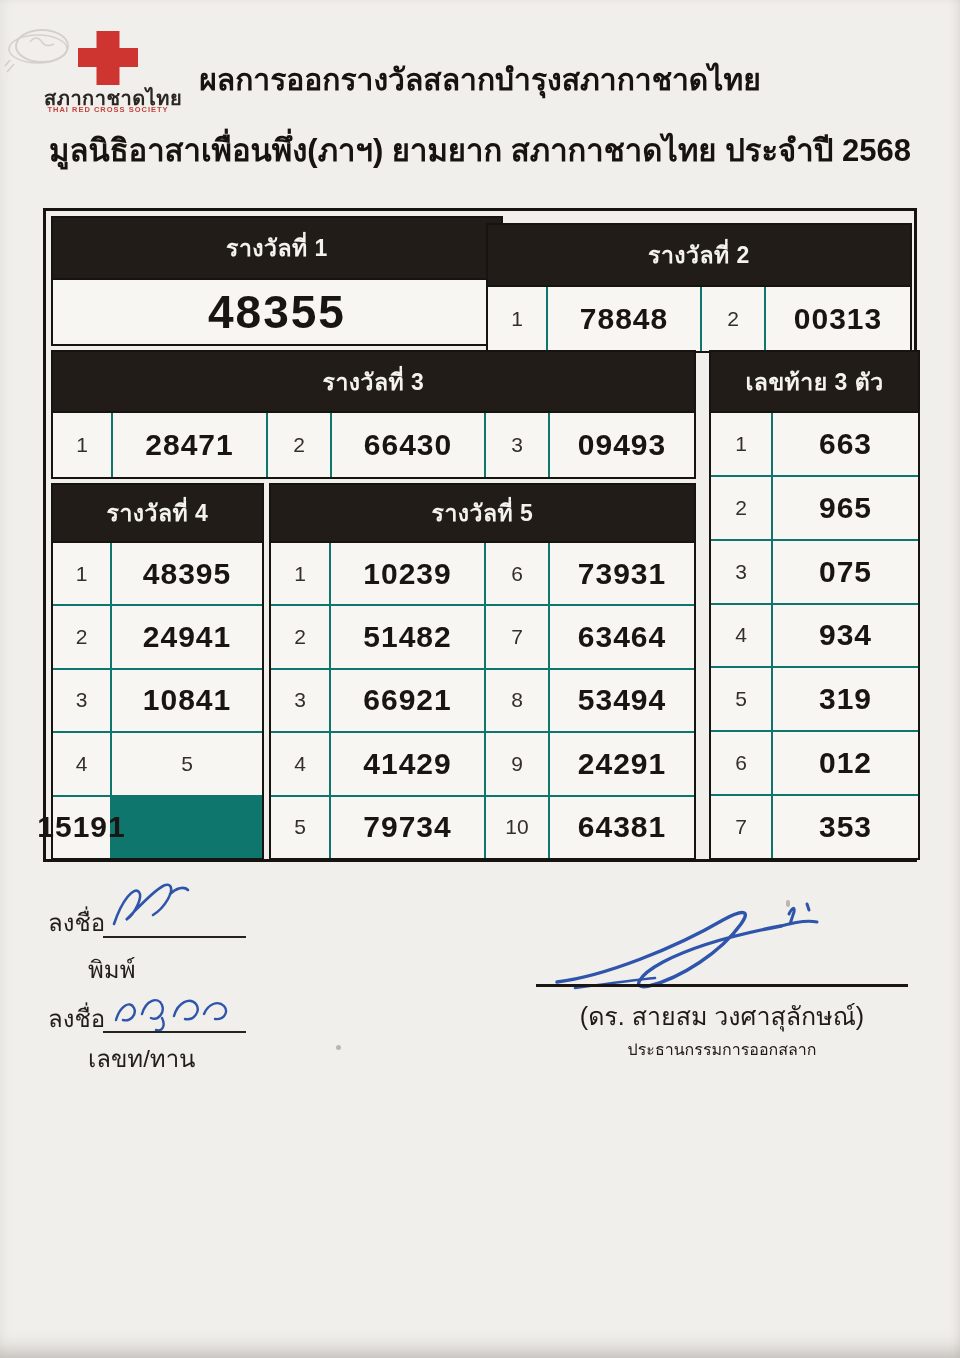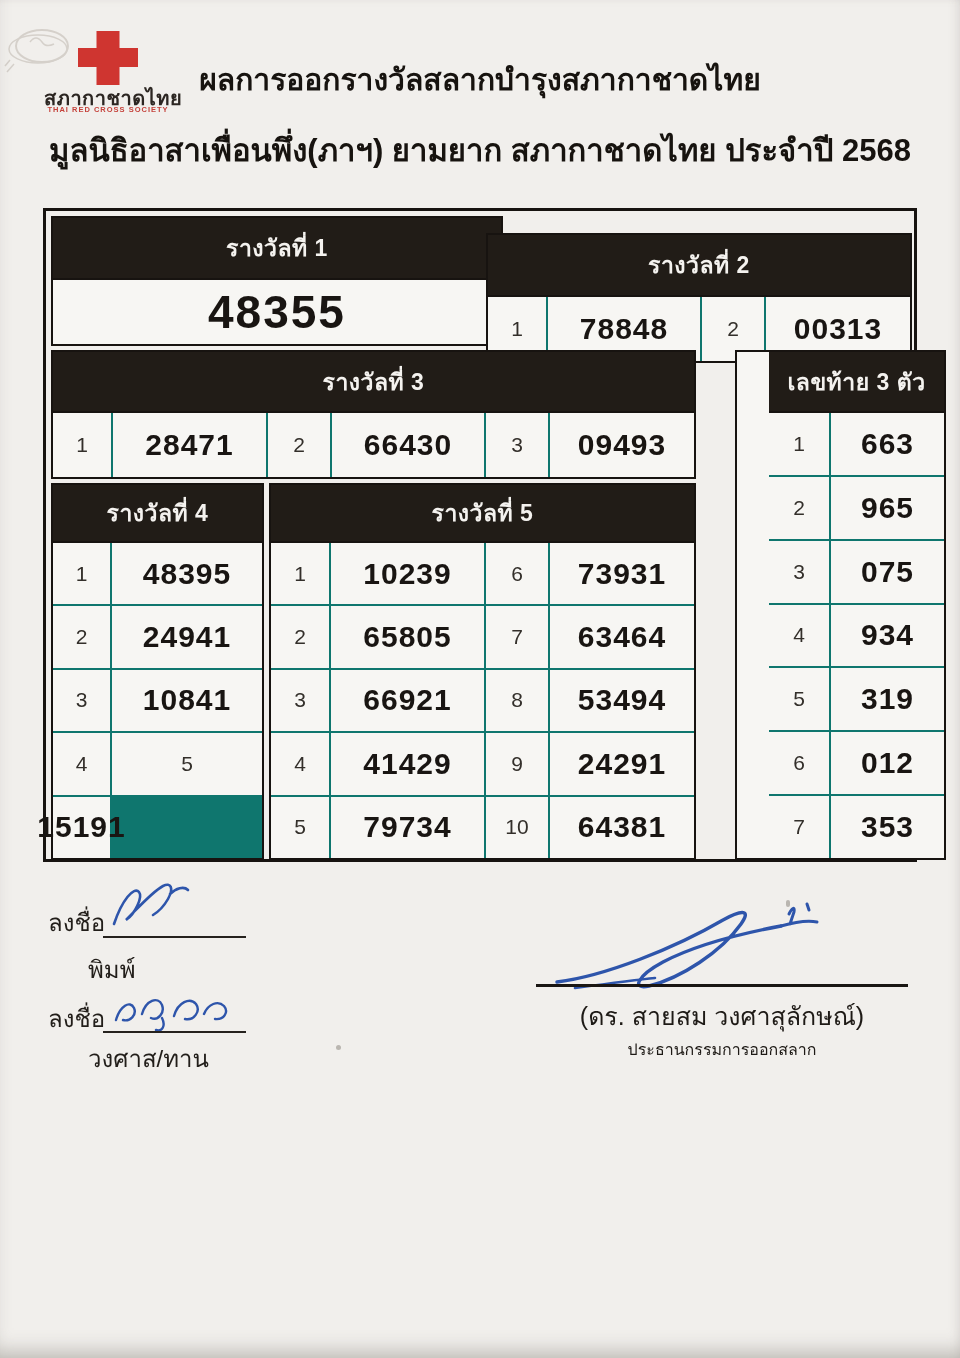--- a/index.html
+++ b/index.html
@@ -33,23 +33,23 @@
          background:#f7f6f3; display:flex; flex-direction:column; }
   .sec-head { background:#211c17; color:#f4f2ef; display:flex; align-items:center;
               justify-content:center; font-size:23px; font-weight:700; letter-spacing:.5px; }
   .sec-body { flex:1; display:grid; gap:2px; background:#0f766e; border-top:2px solid #171310; }
   .cell { background:#f7f6f3; display:flex; align-items:center; justify-content:center; }
   .idx  { font-size:21px; font-weight:400; color:#332f2a; }
   .val  { font-size:30px; font-weight:700; color:#191512; letter-spacing:1px; }
   .big  { font-size:46px; letter-spacing:2px; }
   
   .sec-p1 { left:5px;   top:5px;   width:452px; height:130px; }
-  .sec-p2 { left:440px; top:22px;   width:426px; height:130px; }
+  .sec-p2 { left:440px; top:12px;   width:426px; height:130px; }
   .sec-p3 { left:5px;   top:139px; width:645px; height:129px; }
-  .sec-c  { left:689px; top:139px; width:211px; height:510px;padding-left:32px; }
+  .sec-c  { left:663px; top:139px; width:211px; height:510px; }
   .sec-p4 { left:5px;   top:272px; width:213px; height:377px; }
   .sec-p5 { left:223px; top:272px; width:427px; height:377px; }
   .sec-p1 .sec-head, .sec-p2 .sec-head { height:60px; }
   .sec-p3 .sec-head, .sec-c .sec-head  { height:59px; }
   .sec-p4 .sec-head, .sec-p5 .sec-head { height:56px; }
   .sec-p1 .sec-body { grid-template-columns:1fr; }
   .sec-p2 .sec-body { grid-template-columns:58px 152px 62px 1fr; }
   .sec-p3 .sec-body { grid-template-columns:58px 153px 62px 152px 62px 1fr; }
   .sec-p4 .sec-body { grid-template-columns:57px 1fr; grid-template-rows:repeat(5,1fr); }
   .sec-p5 .sec-body { grid-template-columns:58px 153px 62px 1fr; grid-template-rows:repeat(5,1fr); }
@@ -155,21 +155,21 @@
     </section>
 
     <section class="sec sec-p5">
       <div class="sec-head">รางวัลที่ 5</div>
       <div class="sec-body">
         <div class="cell idx">1</div>
         <div class="cell val">10239</div>
         <div class="cell idx">6</div>
         <div class="cell val">73931</div>
         <div class="cell idx">2</div>
-        <div class="cell val">65805</div>
+        <div class="cell val">51482</div>
         <div class="cell idx">7</div>
         <div class="cell val">63464</div>
         <div class="cell idx">3</div>
         <div class="cell val">66921</div>
         <div class="cell idx">8</div>
         <div class="cell val">53494</div>
         <div class="cell idx">4</div>
         <div class="cell val">41429</div>
         <div class="cell idx">9</div>
         <div class="cell val">24291</div>
@@ -186,21 +186,21 @@
     <path d="M6 44 C14 20 26 6 31 12 C35 17 27 34 18 40 C30 28 44 12 55 6 C63 2 66 8 60 19 C56 26 50 32 45 35 M62 14 C68 8 76 6 80 10" fill="none" stroke="#2e55ab" stroke-width="2.6" stroke-linecap="round"></path>
   </svg>
   <div class="sig-line" style="left:103px; top:936px; width:143px;"></div>
   <div class="f-label" style="left:88px; top:950px;">พิมพ์</div>
 
   <div class="f-label" style="left:48px; top:999px;">ลงชื่อ</div>
   <svg class="ink" style="left:112px; top:988px;" width="126" height="48" viewBox="0 0 126 48">
     <path d="M4 32 C8 18 18 12 22 20 C25 27 18 34 11 32 M30 26 C34 12 46 8 50 17 C53 25 46 33 39 30 M50 30 C54 38 50 44 44 42 M62 28 C66 14 78 9 84 16 C89 23 82 33 73 31 M92 26 C96 16 106 12 112 18 C117 24 112 32 103 31" fill="none" stroke="#2e55ab" stroke-width="2.4" stroke-linecap="round"></path>
   </svg>
   <div class="sig-line" style="left:103px; top:1031px; width:143px;"></div>
-  <div class="f-label" style="left:88px; top:1039px;">วงศาส/ทาน</div>
+  <div class="f-label" style="left:88px; top:1039px;">เลขท/ทาน</div>
 
   <svg class="ink" style="left:545px; top:896px;" width="310" height="98" viewBox="0 0 310 98">
     <path d="M12 86 C60 80 130 52 178 24 C198 13 206 14 196 28 C176 56 136 82 104 90 C86 94 92 80 118 66 C156 46 204 36 236 30" fill="none" stroke="#2e55ab" stroke-width="3.4" stroke-linecap="round"></path>
     <path d="M236 30 C250 26 262 24 272 26 M244 18 C247 12 250 10 249 16 L245 28 M262 8 l2 6" fill="none" stroke="#2e55ab" stroke-width="3" stroke-linecap="round"></path>
     <path d="M30 92 C60 88 90 84 110 82" fill="none" stroke="#2e55ab" stroke-width="2.6" stroke-linecap="round"></path>
   </svg>
   <div class="chair-line"></div>
   <div class="chair-name">(ดร. สายสม วงศาสุลักษณ์)</div>
   <div class="chair-title">ประธานกรรมการออกสลาก</div>
 

